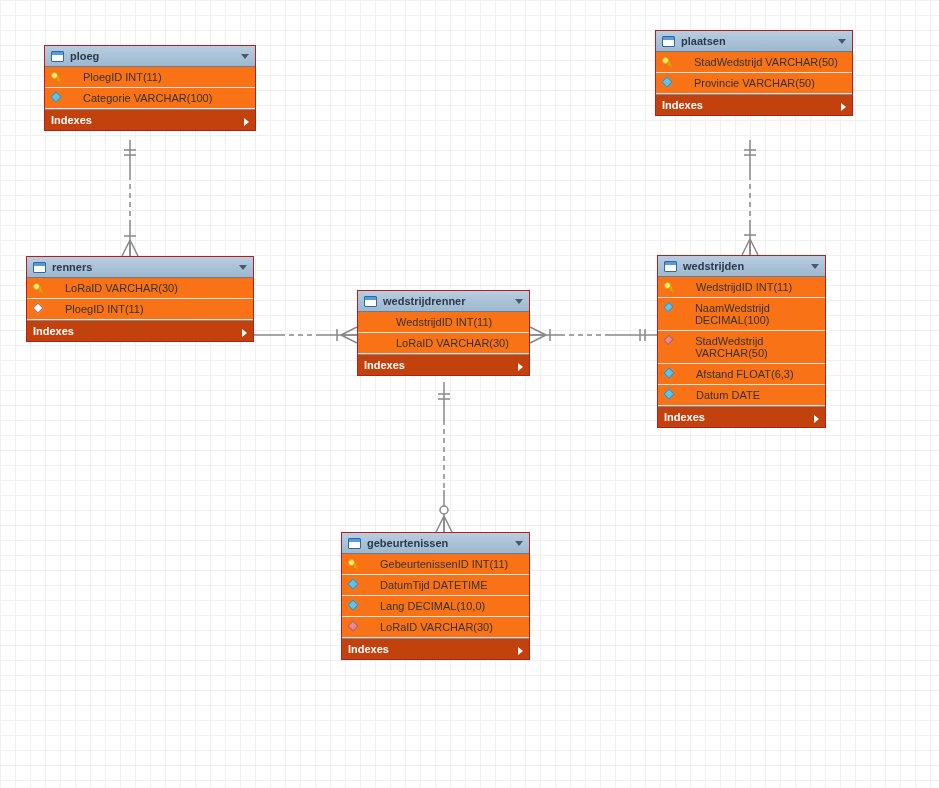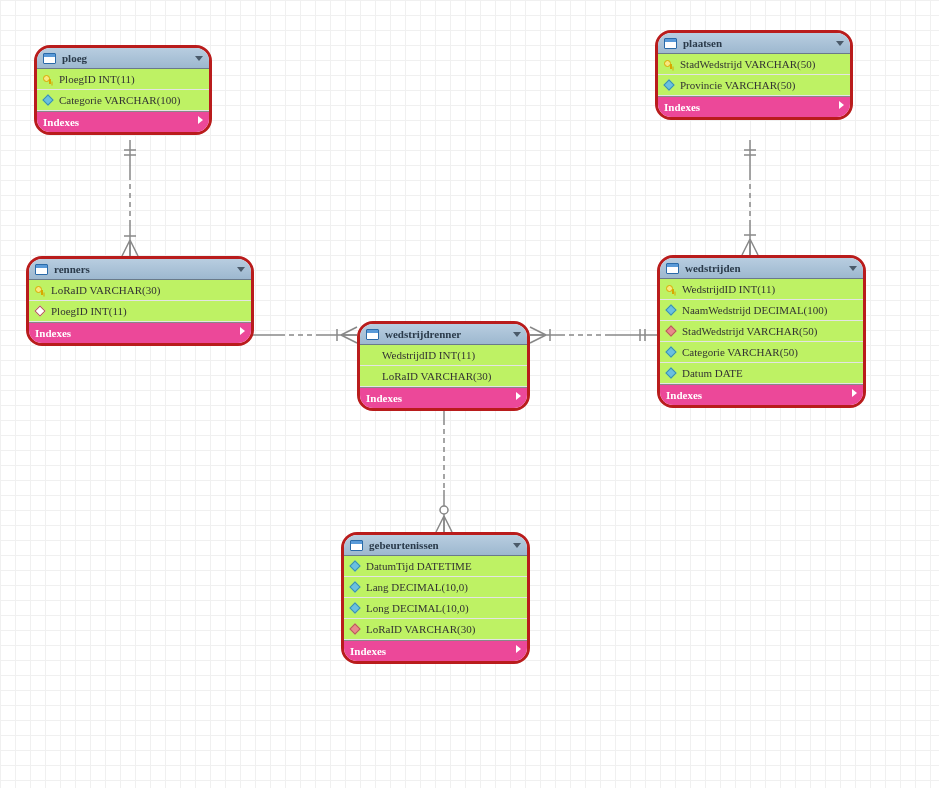--- a/index.html
+++ b/index.html
@@ -13,25 +13,24 @@
       linear-gradient(90deg, #f0f0f0 1px, transparent 1px);
     background-size: 15px 15px;
     width: 939px;
     height: 788px;
     position: relative;
     overflow: hidden;
   }
   .entity {
     position: absolute;
     background: #fff;
-    border: 3px solid #b91c1c;
-    border-radius: 16px;
+    border: 1px solid #b91c1c;
+    border-radius: 0;
     overflow: hidden;
     box-shadow: 0 0 0 rgba(0,0,0,0);
-    font-family: Liberation Serif, serif;
   }
   .entity-header {
     background: linear-gradient(#b8cde0, #9db8cf);
     border-bottom: 1px solid #6a7a8a;
     padding: 4px 6px;
     display: flex;
     align-items: center;
     gap: 6px;
     font-weight: bold;
     color: #2a3a4a;
@@ -52,25 +51,24 @@
   }
   .table-icon::before {
     content: "";
     position: absolute;
     top: 0; left: 0; right: 0; height: 3px;
     background: #5a9ad8;
   }
   .column {
     padding: 4px 6px;
     display: flex;
-    align-items: center;
-    gap: 6px;
+    gap: 22px;
     border-bottom: 1px solid #e4e4e4;
     color: #333;
-    background: #bef264;
+    background: #f97316;
   }
   .column:last-of-type { border-bottom: none; }
   .key-icon {
     width: 10px; height: 10px;
     display: inline-block;
     position: relative;
   }
   .key-icon.pk::before {
     content: "";
     position: absolute;
@@ -91,25 +89,25 @@
   .diamond {
     width: 8px; height: 8px;
     transform: rotate(45deg);
     display: inline-block;
     margin: 1px;
   }
   .diamond.blue { background: #6ac0e0; border: 1px solid #3a90b0; }
   .diamond.red  { background: #e88a8a; border: 1px solid #b85a5a; }
   .diamond.open { background: #fff; border: 1px solid #b85a5a; }
   .indexes {
-    background: #ec4899;
+    background: #c2410c;
     color: #fff;
     padding: 4px 6px;
     display: flex;
-    align-items: flex-start;
+    align-items: flex-end;
     font-weight: bold;
     border-top: 1px solid #888;
   }
   .indexes .label { flex: 1; }
   .indexes .arrow-r {
     width: 0; height: 0;
     border-top: 4px solid transparent;
     border-bottom: 4px solid transparent;
     border-left: 5px solid #fff;
   }
@@ -167,21 +165,21 @@
 
   <line x1="444" y1="382" x2="444" y2="420"></line>
   <line class="dashed" x1="444" y1="420" x2="444" y2="490"></line>
   <line x1="444" y1="490" x2="444" y2="532"></line>
   <line x1="438" y1="394" x2="450" y2="394"></line>
   <line x1="438" y1="399" x2="450" y2="399"></line>
   <path d="M444 516 L436 532 M444 516 L452 532 M444 516 L444 532"></path>
   <circle cx="444" cy="510" r="4" stroke="#888" fill="#fff" stroke-width="1.5"></circle>
 </svg>
 
-<div class="entity" style="left:34px; top:45px; width:178px;">
+<div class="entity" style="left:44px; top:45px; width:212px;">
   <div class="entity-header">
     <span class="table-icon"></span>
     <span class="title">ploeg</span>
     <span class="arrow"></span>
   </div>
   <div class="column">
       <span class="key-icon pk"></span>
       <span>PloegID INT(11)</span>
     </div>
   <div class="column">
@@ -227,89 +225,89 @@
   <div class="column">
       <span class="diamond open"></span>
       <span>PloegID INT(11)</span>
     </div>
   <div class="indexes">
       <span class="label">Indexes</span>
       <span class="arrow-r"></span>
     </div>
 </div>
 
-<div class="entity" style="left:357px; top:290px; width:173px;margin-top:31px;">
+<div class="entity" style="left:357px; top:290px; width:173px;">
   <div class="entity-header">
     <span class="table-icon"></span>
     <span class="title">wedstrijdrenner</span>
     <span class="arrow"></span>
   </div>
   <div class="column">
       <span style="width:10px;display:inline-block"></span>
       <span>WedstrijdID INT(11)</span>
     </div>
   <div class="column">
       <span style="width:10px;display:inline-block"></span>
       <span>LoRaID VARCHAR(30)</span>
     </div>
   <div class="indexes">
       <span class="label">Indexes</span>
       <span class="arrow-r"></span>
     </div>
 </div>
 
-<div class="entity" style="left:657px; top:255px; width:209px;">
+<div class="entity" style="left:657px; top:255px; width:169px;">
   <div class="entity-header">
     <span class="table-icon"></span>
     <span class="title">wedstrijden</span>
     <span class="arrow"></span>
   </div>
   <div class="column">
       <span class="key-icon pk"></span>
       <span>WedstrijdID INT(11)</span>
     </div>
   <div class="column">
       <span class="diamond blue"></span>
       <span>NaamWedstrijd DECIMAL(100)</span>
     </div>
   <div class="column">
       <span class="diamond red"></span>
       <span>StadWedstrijd VARCHAR(50)</span>
     </div>
   <div class="column">
       <span class="diamond blue"></span>
-      <span>Categorie VARCHAR(50)</span>
+      <span>Afstand FLOAT(6,3)</span>
     </div>
   <div class="column">
       <span class="diamond blue"></span>
       <span>Datum DATE</span>
     </div>
   <div class="indexes">
       <span class="label">Indexes</span>
       <span class="arrow-r"></span>
     </div>
 </div>
 
 <div class="entity" style="left:341px; top:532px; width:189px;">
   <div class="entity-header">
     <span class="table-icon"></span>
     <span class="title">gebeurtenissen</span>
     <span class="arrow"></span>
   </div>
   <div class="column">
+      <span class="key-icon pk"></span>
+      <span>GebeurtenissenID INT(11)</span>
+    </div>
+  <div class="column">
       <span class="diamond blue"></span>
       <span>DatumTijd DATETIME</span>
     </div>
   <div class="column">
       <span class="diamond blue"></span>
       <span>Lang DECIMAL(10,0)</span>
-    </div>
-  <div class="column">
-      <span class="diamond blue"></span>
-      <span>Long DECIMAL(10,0)</span>
     </div>
   <div class="column">
       <span class="diamond red"></span>
       <span>LoRaID VARCHAR(30)</span>
     </div>
   <div class="indexes">
       <span class="label">Indexes</span>
       <span class="arrow-r"></span>
     </div>
 </div>

